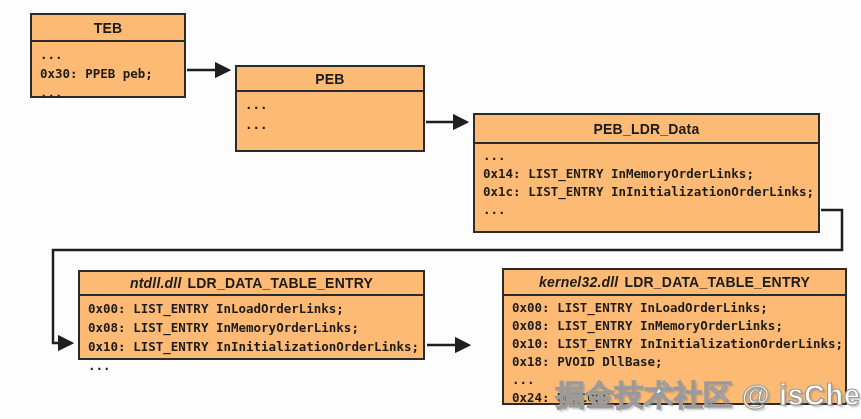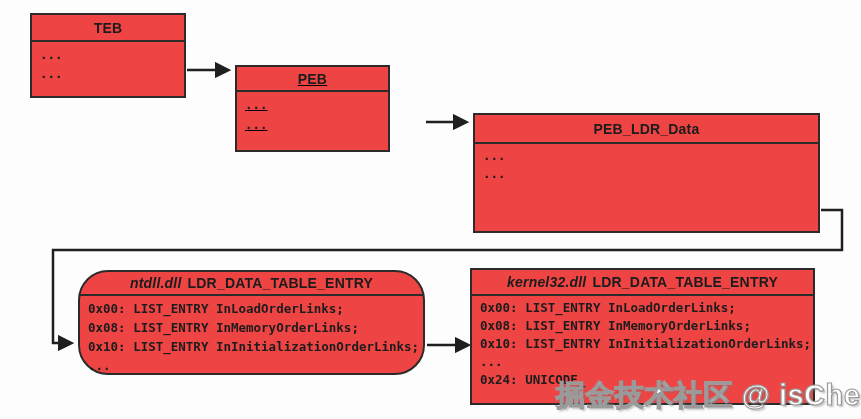--- a/index.html
+++ b/index.html
@@ -7,21 +7,21 @@
     width:861px;height:419px;
     background:#fdfdfd;
     font-family:"Liberation Sans",sans-serif;
     position:relative;
     overflow:hidden;
   }
   .canvas{position:absolute;inset:0;width:861px;height:419px;}
   .connectors{position:absolute;left:0;top:0;pointer-events:none;}
   .box{
     position:absolute;
-    background:#ef4444;
+    background:#fdba74;
     border:2px solid #2b2b2b;
     box-sizing:border-box;
   }
   .box-title{
     display:flex;align-items:center;justify-content:center;
     border-bottom:2px solid #2b2b2b;
     font-weight:bold;
     font-size:14px;
     color:#1c1c1c;
     letter-spacing:0.2px;
@@ -35,33 +35,33 @@
     font-size:12.5px;
     color:#1c1c1c;
   }
   .code-line{white-space:pre;}
 
   
   #box-teb     {left:30px;  top:13px;  width:156px; height:85px;}
   #box-teb .box-title{height:25px;}
   #box-teb .box-body{line-height:19px;}
 
-  #box-peb     {left:235px; top:65px;  width:155px; height:87px;text-decoration:underline;}
+  #box-peb     {left:235px; top:65px;  width:190px; height:87px;}
   #box-peb .box-title{height:23px;}
   #box-peb .box-body{line-height:20px;}
 
   #box-ldr     {left:473px; top:113px; width:347px; height:120px;}
   #box-ldr .box-title{height:27px;}
   #box-ldr .box-body{line-height:18px;}
 
-  #box-ntdll   {left:78px;  top:270px; width:347px; height:105px;border-radius:30px;}
+  #box-ntdll   {left:78px;  top:270px; width:347px; height:90px;}
   #box-ntdll .box-title{height:22px;}
   #box-ntdll .box-body{line-height:19px;}
 
-  #box-kernel32{left:470px; top:268px; width:345px; height:137px;}
+  #box-kernel32{left:502px; top:268px; width:345px; height:137px;}
   #box-kernel32 .box-title{height:24px;}
   #box-kernel32 .box-body{line-height:18px;}
 
   .watermark{
     position:absolute;
     left:556px; top:376px;
     font-size:29px;
     font-weight:bold;
     color:#ffffff;
     -webkit-text-stroke:1.2px #9a9a9a;
@@ -91,40 +91,43 @@
 
     <path d="M427,345 L468,345" stroke="#1f1f1f" stroke-width="2.5" fill="none" marker-end="url(#ah)"></path>
   </svg>
 
   <div class="box" id="box-teb">
     <div class="box-title">
       <span>TEB</span>
     </div>
     <div class="box-body">
       <div class="code-line">...</div>
+      <div class="code-line">0x30: PPEB peb;</div>
       <div class="code-line">...</div>
     </div>
   </div>
 
   <div class="box" id="box-peb">
     <div class="box-title">
       <span>PEB</span>
     </div>
     <div class="box-body">
       <div class="code-line">...</div>
       <div class="code-line">...</div>
     </div>
   </div>
 
   <div class="box" id="box-ldr">
     <div class="box-title">
       <span>PEB_LDR_Data</span>
     </div>
     <div class="box-body">
       <div class="code-line">...</div>
+      <div class="code-line">0x14: LIST_ENTRY InMemoryOrderLinks;</div>
+      <div class="code-line">0x1c: LIST_ENTRY InInitializationOrderLinks;</div>
       <div class="code-line">...</div>
     </div>
   </div>
 
   <div class="box" id="box-ntdll">
     <div class="box-title">
       <span class="t-italic">ntdll.dll</span>
       <span>LDR_DATA_TABLE_ENTRY</span>
     </div>
     <div class="box-body">
@@ -137,20 +140,21 @@
 
   <div class="box" id="box-kernel32">
     <div class="box-title">
       <span class="t-italic">kernel32.dll</span>
       <span>LDR_DATA_TABLE_ENTRY</span>
     </div>
     <div class="box-body">
       <div class="code-line">0x00: LIST_ENTRY InLoadOrderLinks;</div>
       <div class="code-line">0x08: LIST_ENTRY InMemoryOrderLinks;</div>
       <div class="code-line">0x10: LIST_ENTRY InInitializationOrderLinks;</div>
+      <div class="code-line">0x18: PVOID DllBase;</div>
       <div class="code-line">...</div>
       <div class="code-line">0x24: UNICODE_</div>
     </div>
   </div>
 
   <div class="watermark">掘金技术社区 @ isChen</div>
 
 </div>
 
 </body></html>

